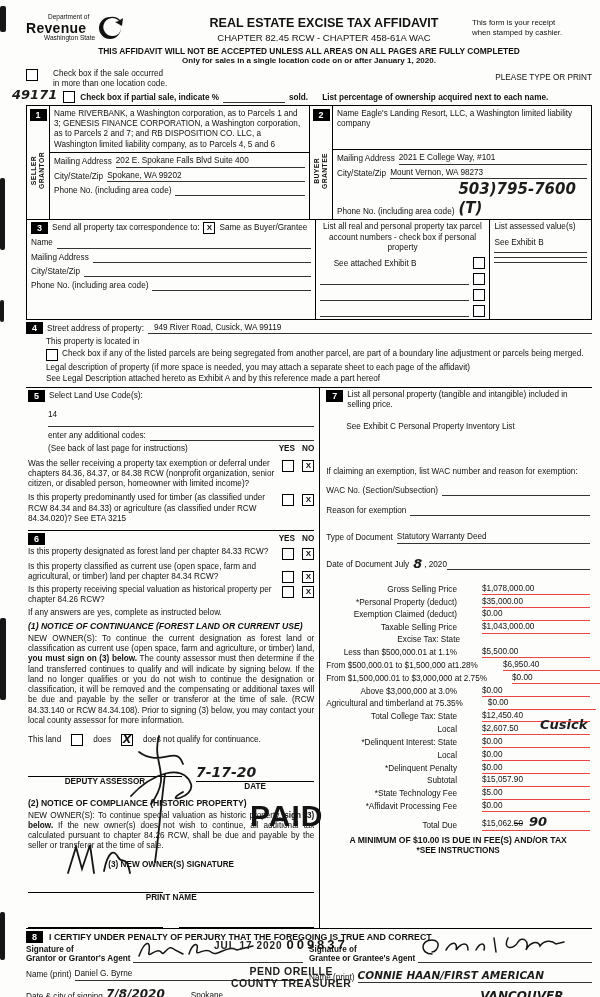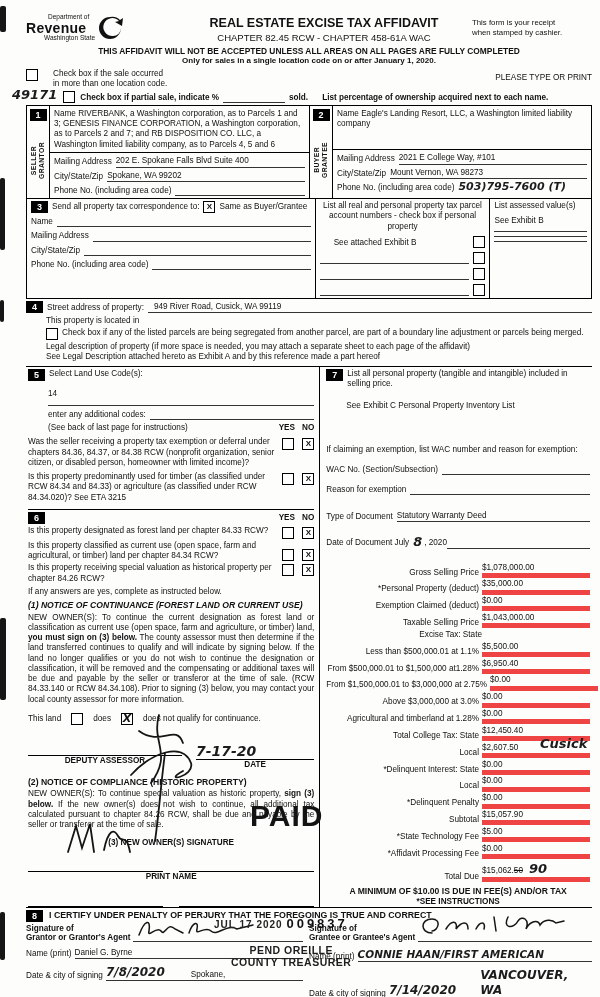--- a/index.html
+++ b/index.html
@@ -57,21 +57,21 @@
   
   .main{display:flex;}
   .mcol-l{width:52%;box-sizing:border-box;border-right:1px solid #000;padding:2px 5px 0 2px;position:relative;}
   .mcol-r{width:48%;box-sizing:border-box;padding:2px 2px 0 6px;position:relative;}
   .qrow{display:flex;margin-top:4px;}
   .qtext{flex:1;padding-right:5px;}
   .qboxes{width:32px;display:flex;justify-content:space-between;padding-top:1px;}
   .yn{display:flex;justify-content:flex-end;gap:7px;font-weight:bold;}
   .mrow{display:flex;align-items:flex-end;margin-top:1.6px;}
   .mlabel{flex:1;text-align:right;white-space:nowrap;padding-right:3px;}
-  .mval{flex:0 0 108px;border-bottom:5px solid #ef4444;position:relative;}
+  .mval{flex:0 0 108px;border-bottom:1px solid #ef4444;position:relative;margin-left:22px;}
   .mval.noline{border-bottom:none;}
   .body-just{text-align:justify;margin-top:2px;}
   .sigline{border-bottom:1px solid #000;height:12px;}
   .center{text-align:center;}
   
   .paid{position:absolute;left:250px;top:797px;font-size:30px;font-weight:bold;letter-spacing:1px;color:#131313;}
   .stamp-date{position:absolute;left:188px;top:8px;font-weight:bold;font-size:10px;letter-spacing:1px;color:#222;}
   .stamp-no{font-size:13px;letter-spacing:3px;color:#111;}
   .stamp-treas{position:absolute;left:205px;top:36px;font-weight:bold;font-size:10.5px;color:#1d1d1d;
                text-align:center;line-height:1.15;letter-spacing:0.5px;}
@@ -177,21 +177,21 @@
         <div class="frow">
             <span class="lab">Mailing Address</span>
           <span class="uline grow">2021 E College Way, #101</span>
           </div>
         <div class="frow">
             <span class="lab">City/State/Zip</span>
           <span class="uline grow">Mount Vernon, WA 98273</span>
           </div>
         <div class="frow">
             <span class="lab">Phone No. (including area code)</span>
-          <span class="hw grow" style="font-size:11px;font-weight:bold;margin-top:-3px;">503)795-7600 (T)</span>
+          <span class="hw grow" style="font-size:15px;font-weight:bold;margin-top:-3px;">503)795-7600 (T)</span>
           </div>
       </div>
     </div>
   </div>
 
   <div class="s3">
     <div class="s3a">
       <div class="flex" style="align-items:center;gap:4px;">
         <span class="badge">3</span>
         <span>Send all property tax correspondence to:</span>
@@ -431,21 +431,21 @@
           </div>
         <div class="mrow">
             <span class="mlabel">From $1,500,000.01 to $3,000,000 at 2.75%</span>
             <span class="mval">$0.00</span>
           </div>
         <div class="mrow">
             <span class="mlabel">Above $3,000,000 at 3.0%</span>
             <span class="mval">$0.00</span>
           </div>
         <div class="mrow">
-            <span class="mlabel">Agricultural and timberland at 1.28%</span>
+            <span class="mlabel">Agricultural and timberland at 75.35%</span>
             <span class="mval">$0.00</span>
           </div>
         <div class="mrow">
             <span class="mlabel">Total College Tax: State</span>
             <span class="mval">$12,450.40</span>
           </div>
         <div class="mrow">
             <span class="mlabel">Local</span>
           <span class="mval"><span>$2,607.50</span><span class="hw" style="position:absolute;left:58px;top:-7px;font-size:13px;font-weight:bold;white-space:nowrap;">Cusick</span></span>
           </div>

